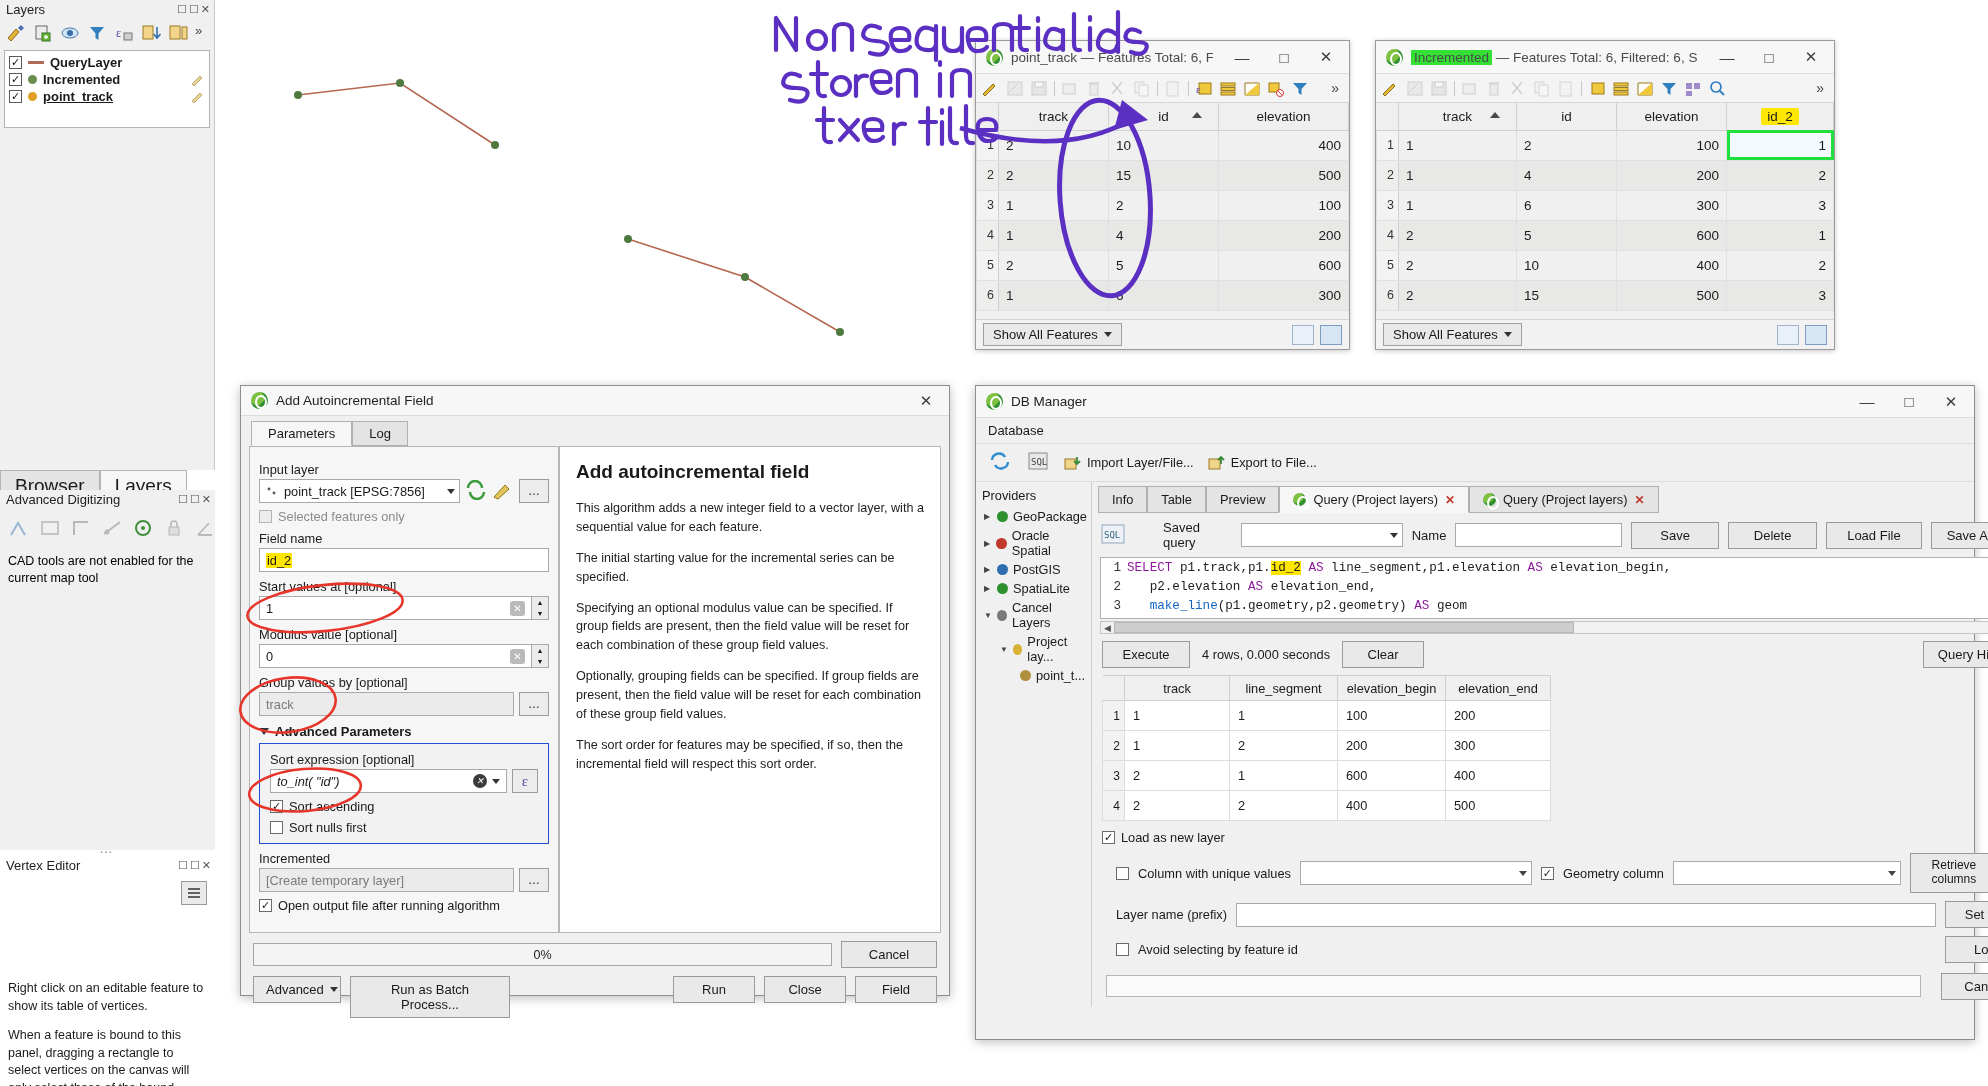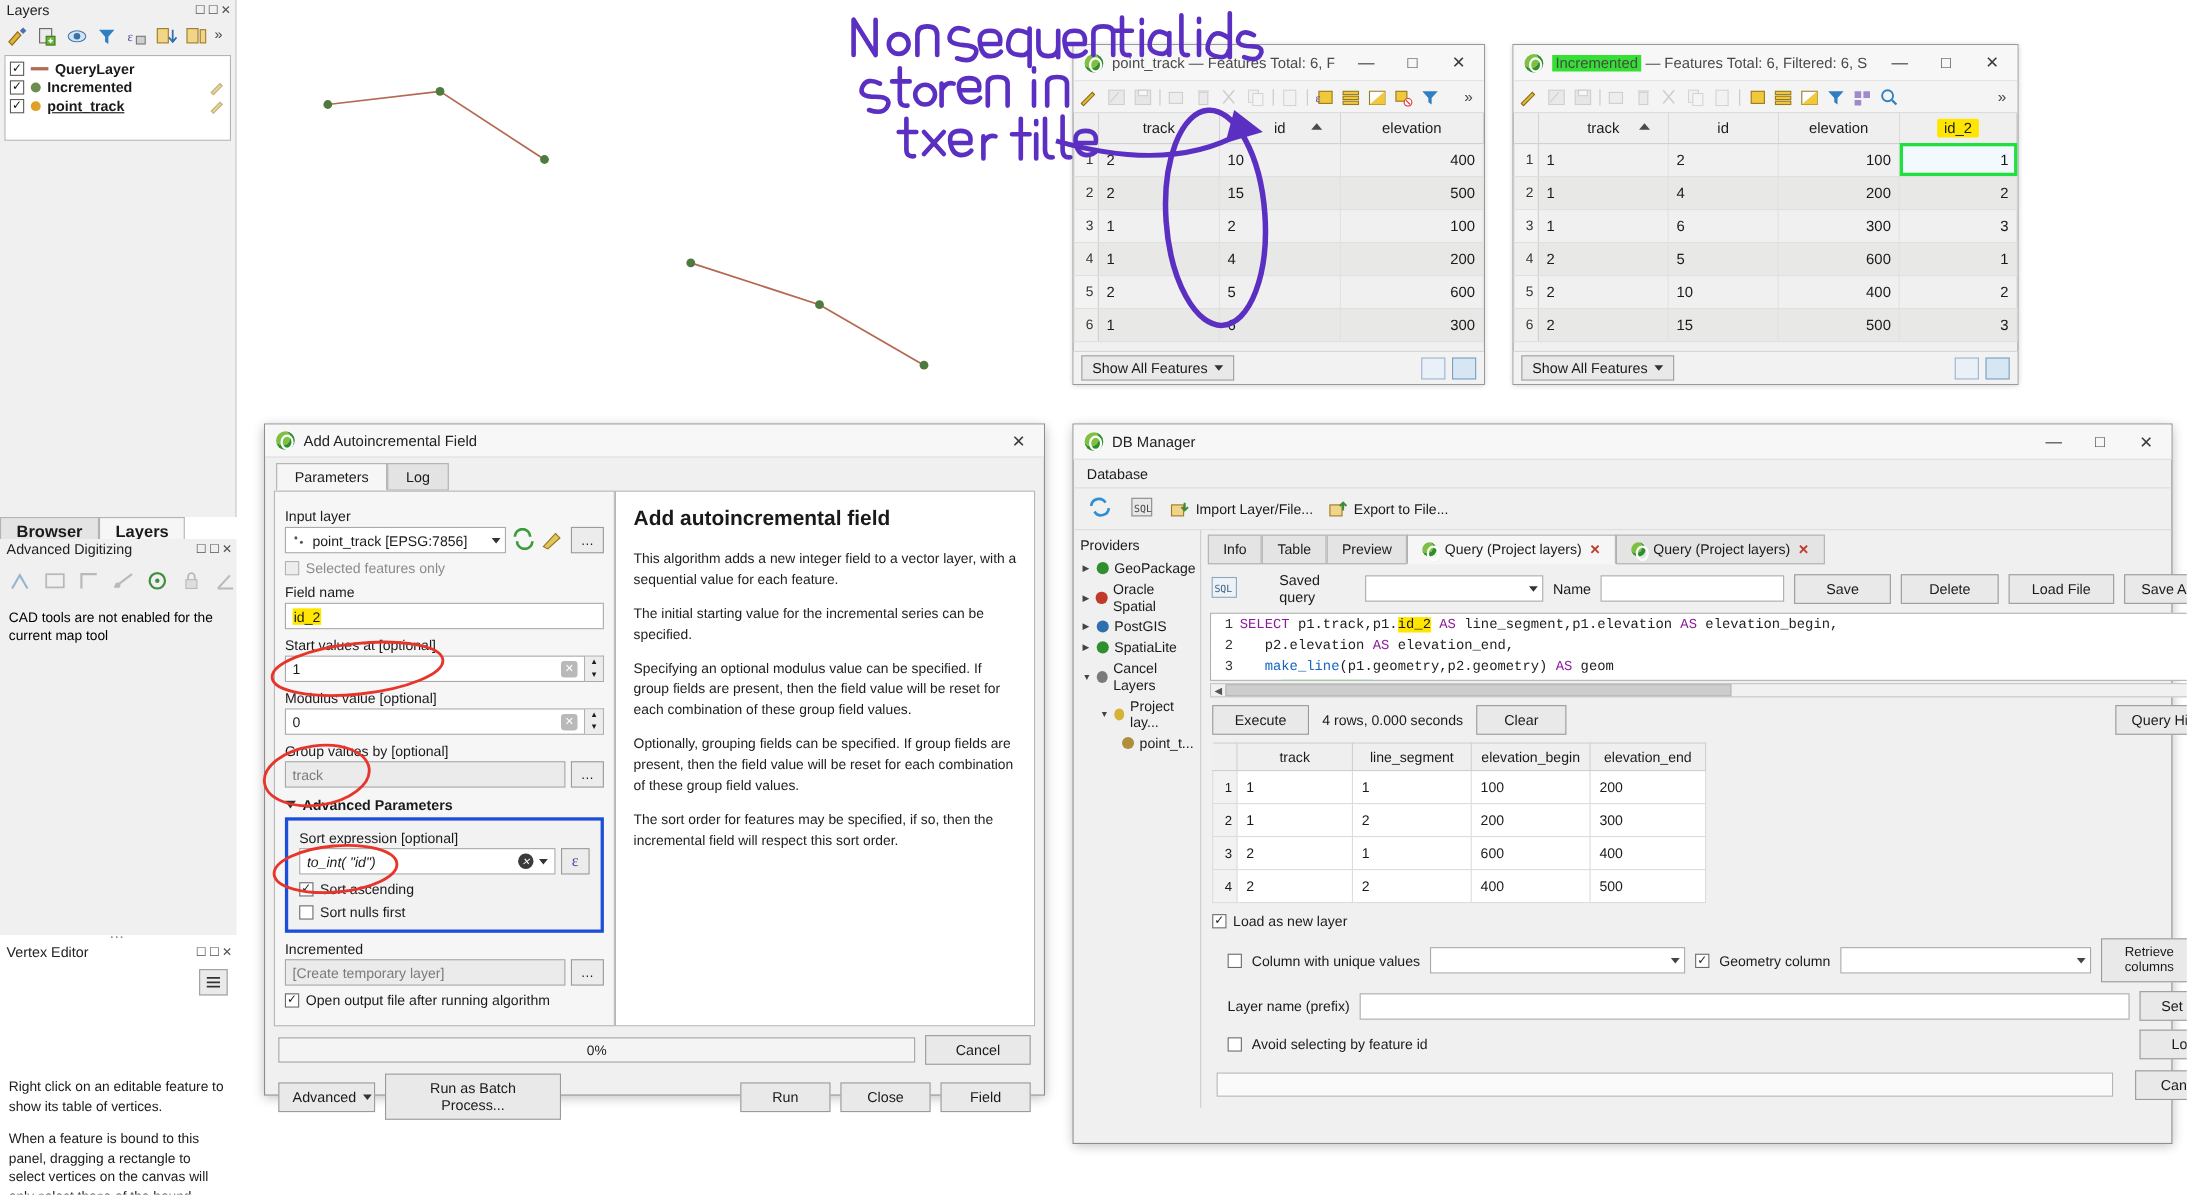--- a/index.html
+++ b/index.html
@@ -32,21 +32,21 @@
   .chk { width:13px; height:13px; border:1px solid #5a5a5a; background:#fff; display:inline-flex;
          align-items:center; justify-content:center; font-size:11px; line-height:1; color:#111; }
   .sym-line { width:16px; height:3px; background:#b06a55; display:inline-block; }
   .sym-dot { width:9px; height:9px; border-radius:50%; display:inline-block; }
   .layer-name { font-weight:bold; }
   .layer-name.ul { text-decoration:underline; }
   .edit-pencil { margin-left:auto; width:14px; height:14px; opacity:.55; }
 
   
   #bl-tabs { position:absolute; left:0; top:470px; display:flex; }
-  .bl-tab { padding:4px 14px; font-size:15px; border:1px solid #b4b4b4; background:#e4e4e4;font-weight:bold; }
+  .bl-tab { padding:4px 14px; font-size:19px; border:1px solid #b4b4b4; background:#e4e4e4; }
   .bl-tab.active { background:#f6f6f6; border-bottom-color:#f6f6f6; }
 
   
   #adv-dig { left:0; top:490px; width:215px; height:360px; background:#f0f0f0; }
   #adv-dig-toolbar { display:flex; gap:9px; padding:8px 8px; }
   .ad-ico { width:22px; height:22px; opacity:.45; }
   .ad-ico.on { opacity:1; }
   .hint { padding:6px 8px; font-size:12.5px; color:#000000; line-height:1.35; }
 
   
@@ -123,21 +123,21 @@
           align-items:center; justify-content:center; font-size:12px; }
   .spin { width:17px; display:flex; flex-direction:column; border:1px solid #a9a9a9; border-left:none; height:24px;}
   .spin div { flex:1; display:flex; align-items:center; justify-content:center; font-size:7px; background:#ececec;}
   .clr { width:15px; height:15px; border-radius:3px; background:#b9b9b9; color:#fff; font-size:10px;
          display:flex;align-items:center;justify-content:center;}
   .row { display:flex; align-items:center; }
   .chk2 { width:13px;height:13px;border:1px solid #6a6a6a;background:#fff;display:inline-flex;
           align-items:center;justify-content:center;font-size:11px;line-height:1;}
   .chk2.grey { border-color:#b4b4b4; background:#ededed; }
   .chkrow { display:flex; align-items:center; gap:6px; font-size:12.8px; margin:6px 0 0 0;}
-  .adv-box { border:3px solid #1d4ed8; background:#f2f2f2; padding:8px 10px; margin-top:4px;}
+  .adv-box { border:1px solid #1d4ed8; background:#f2f2f2; padding:8px 10px; margin-top:4px;}
   .adv-head { display:flex; align-items:center; gap:6px; font-weight:bold; font-size:13px; margin-top:8px;}
   .tri { width:0;height:0;border-left:5px solid transparent;border-right:5px solid transparent;
          border-top:7px solid #333;}
   #progress { height:23px; border:1px solid #a5a5a5; background:#f4f4f4; display:flex;
               align-items:center; justify-content:center; font-size:12.5px;}
   .btn { border:1px solid #9a9a9a; background:#e9e9e9; font-size:13px; padding:5px 12px; text-align:center;}
 
   
   #dbm { left:975px; top:385px; width:1000px; height:655px; background:#f0f0f0;
          border:1px solid #8e8e8e; box-shadow:0 2px 10px rgba(0,0,0,.26);}
@@ -771,21 +771,21 @@
     </div>
   </div>
 
   <div style="display:flex;gap:9px;padding:0 12px 8px 12px;align-items:center">
     <div id="progress" style="flex:1">
       <span>0%</span>
     </div>
     <div class="btn" style="width:96px">Cancel</div>
   </div>
 
-  <div style="display:flex;gap:9px;padding:0 12px 10px 12px;align-items:center">
+  <div style="display:flex;gap:9px;padding:0 12px 10px 12px;align-items:flex-start">
     <div class="btn" style="width:88px;display:flex;align-items:center;justify-content:space-between;gap:6px">
       <span>Advanced</span>
       <span class="caret"></span>
     </div>
     <div class="btn" style="width:160px">Run as Batch Process...</div>
     <div style="flex:1"></div>
     <div class="btn" style="width:82px">Run</div>
     <div class="btn" style="width:82px">Close</div>
     <div class="btn" style="width:82px">Field</div>
   </div>

